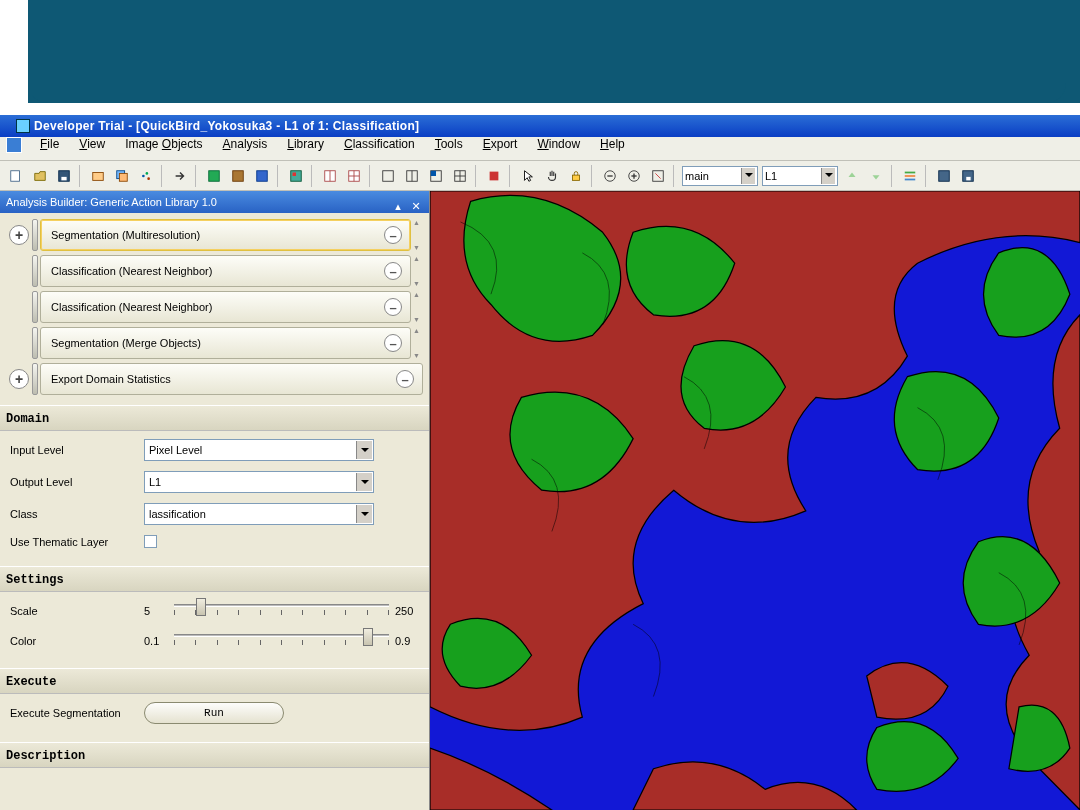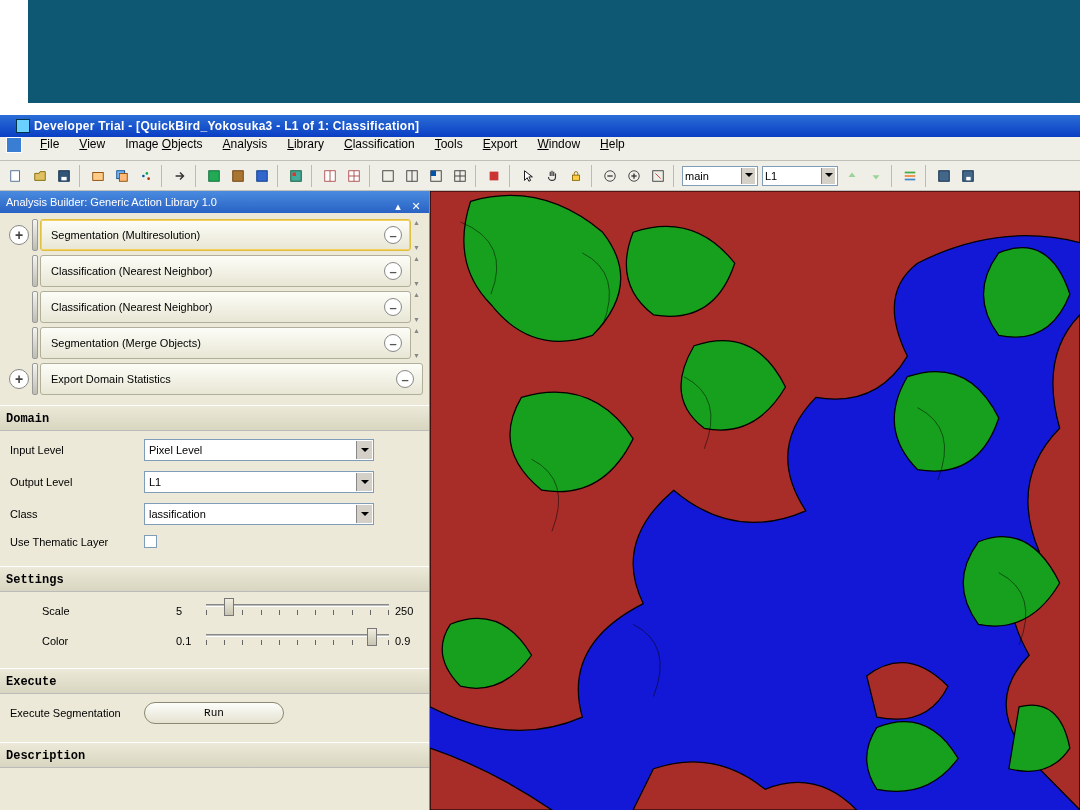--- a/index.html
+++ b/index.html
@@ -56,21 +56,21 @@
 
 .form { padding:8px 10px; font-family:"Courier New",monospace; font-size:11px; }
 .form-row { display:flex; align-items:center; margin-bottom:10px; }
 .form-row label { width:134px; }
 .combo { flex:0 0 230px; height:22px; border:1px solid #7f9db9; background:#fff; display:flex; align-items:center; padding:0 4px; font-family:"Courier New",monospace; font-size:11px; position:relative; }
 .combo .arrow { position:absolute; right:1px; top:1px; bottom:1px; width:16px; background:#d4d0c8; border-left:1px solid #888; display:flex; align-items:center; justify-content:center; }
 .combo .arrow::after { content:''; border:4px solid transparent; border-top-color:#000; margin-top:3px; }
 .checkbox { width:13px; height:13px; border:1px solid #7f9db9; background:#fff; }
 
 .slider-row { display:flex; align-items:center; margin-bottom:8px; }
-.slider-row label { width:134px;margin-left:32px; }
+.slider-row label { width:134px; }
 .slider-wrap { flex:1; display:flex; align-items:center; gap:6px; }
 .slider-min, .slider-max { font-size:11px; width:24px; }
 .slider-track { flex:1; height:22px; position:relative; }
 .slider-line { position:absolute; top:4px; left:0; right:0; height:3px; background:#bbb; border-top:1px solid #888; border-bottom:1px solid #fff; }
 .slider-ticks { position:absolute; top:10px; left:0; right:0; height:6px; display:flex; justify-content:space-between; }
 .slider-ticks span { width:1px; height:5px; background:#666; }
 .slider-thumb { position:absolute; top:-2px; width:10px; height:18px; background:linear-gradient(#f0ede0,#c8c4b0); border:1px solid #777; }
 
 .run-btn { width:140px; height:22px; background:linear-gradient(#fdfdfb,#e5e2d0); border:1px solid #8a8a70; border-radius:11px; font-family:"Courier New",monospace; font-size:11px; }
 

